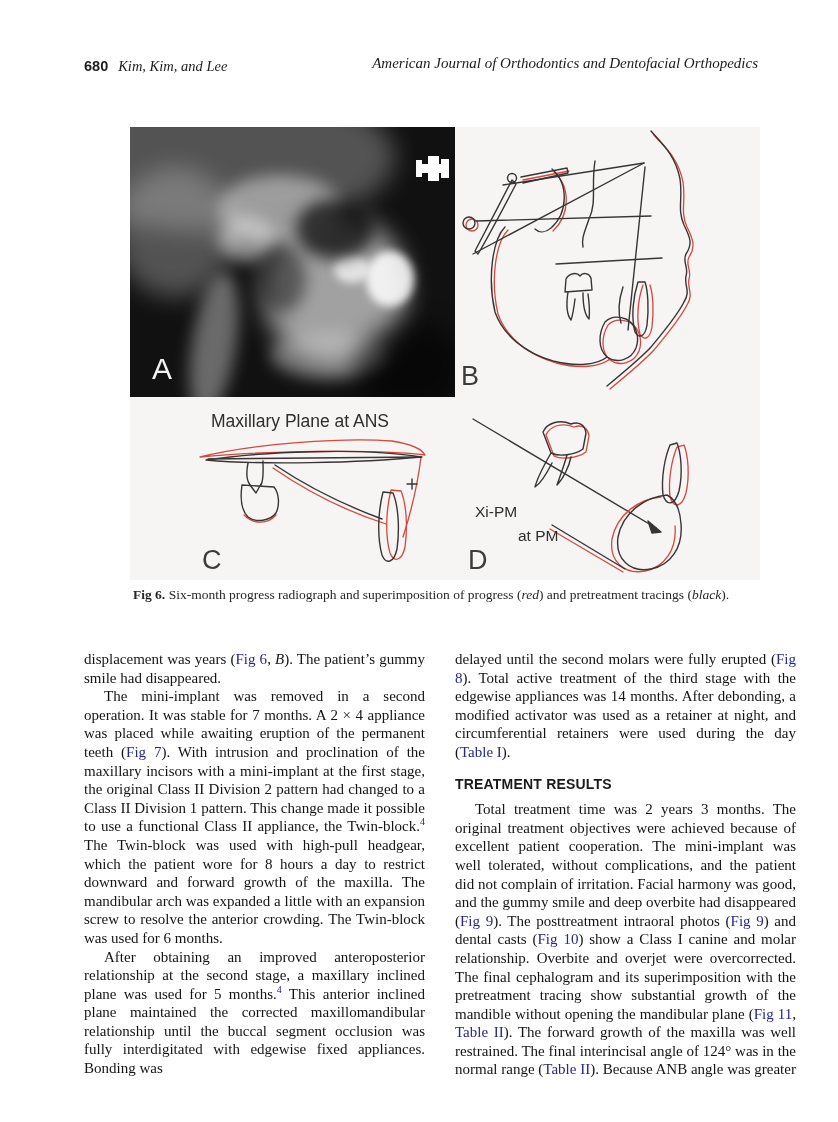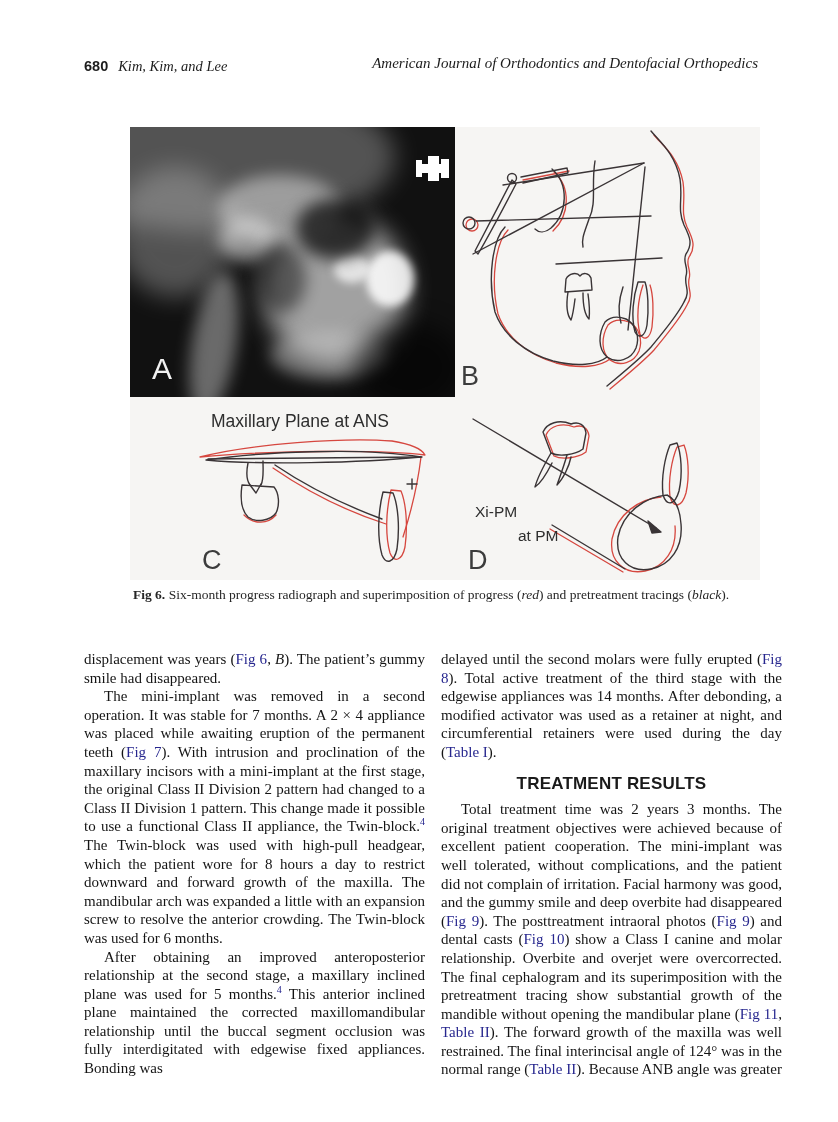--- a/index.html
+++ b/index.html
@@ -25,25 +25,25 @@
 
   
   .caption{position:absolute;left:133px;top:586px;width:600px;
            font-family:Liberation Serif, serif;font-size:13.5px;line-height:18px;
            color:#262626;text-align:justify;}
   .caption .seg-b{font-weight:bold;}
 
   
   .col{position:absolute;top:650px;width:341px;font-size:15px;line-height:18.6px;color:#141414;}
   .col-left{left:84px;}
-  .col-right{left:441px;}
+  .col-right{left:455px;}
   .body-p{margin:0;text-align:justify;}
   .body-p.indent{text-indent:20px;}
-  .col-heading{font-family:"Liberation Sans",sans-serif;font-size:17px;font-weight:bold;
-               color:#1a1a1a;margin:13px 0 7px 0;letter-spacing:.2px;text-align:center;}
+  .col-heading{font-family:"Liberation Sans",sans-serif;font-size:14px;font-weight:bold;
+               color:#1a1a1a;margin:13px 0 7px 0;letter-spacing:.2px;}
   a.ref{color:#26268e;text-decoration:none;cursor:pointer;}
   sup.ref{color:#26268e;font-size:10px;line-height:0;cursor:pointer;}
   .seg-em{font-style:italic;}
 </style>
 </head>
 <body>
 
 <div class="hdr-left">
   <span class="hdr-pageno">680</span><span class="hdr-authors">Kim, Kim, and Lee</span>
 </div>

